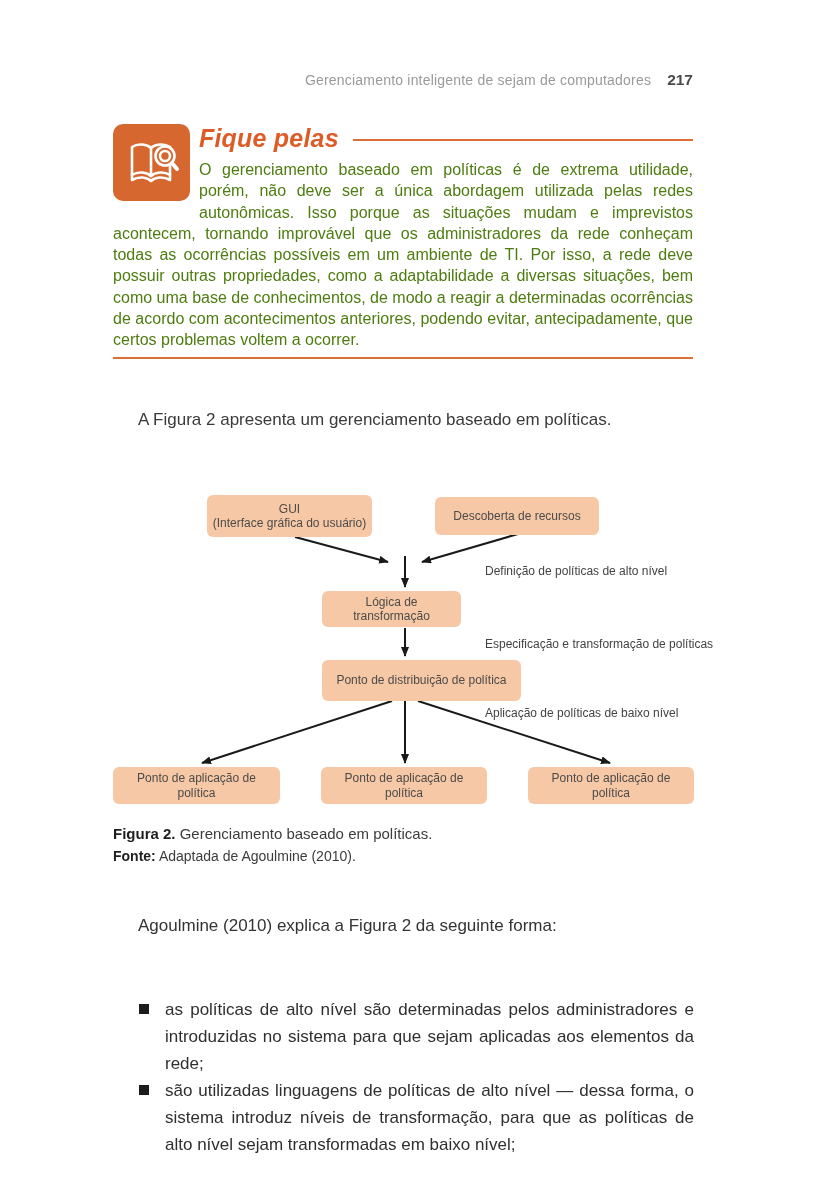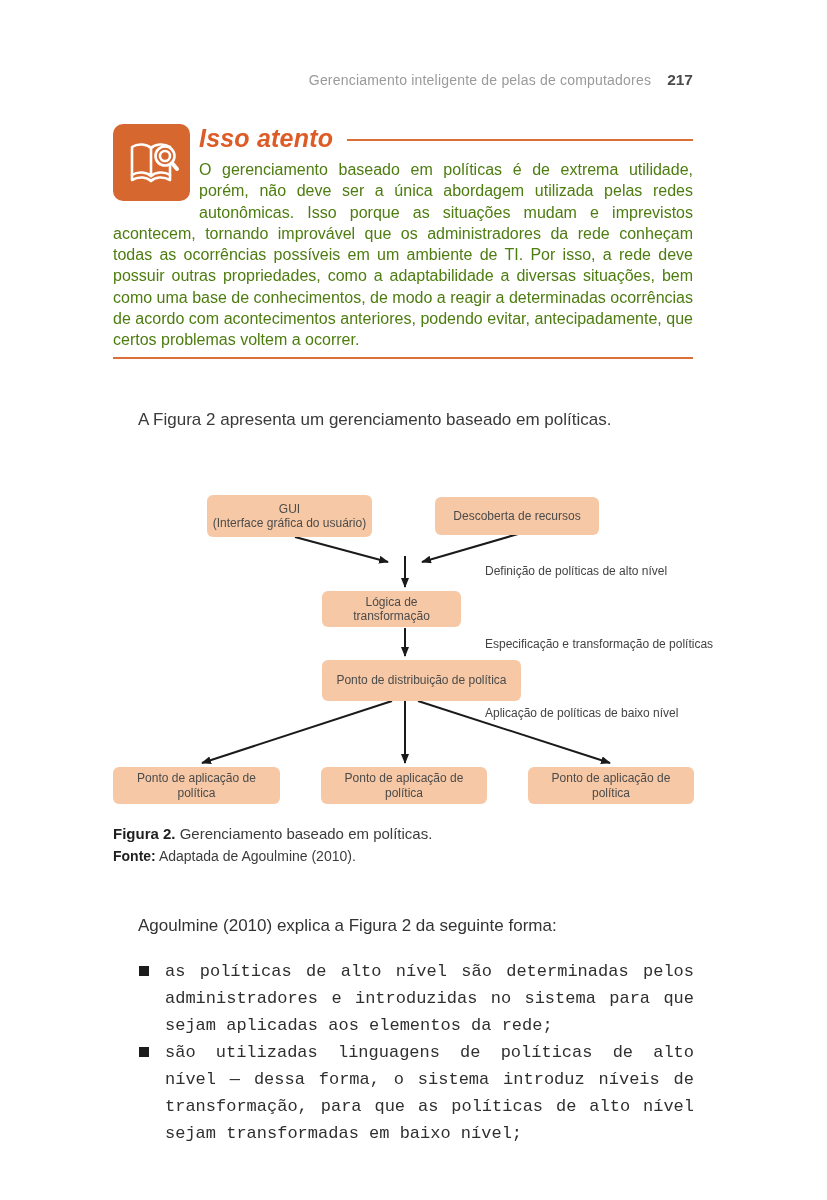--- a/index.html
+++ b/index.html
@@ -40,47 +40,47 @@
   .dlabel { position:absolute; font-size:12px; color:#434343; white-space:nowrap; }
 
   
   .caption { position:absolute; top:822px; left:113px; width:580px; }
   .caption .cap1 { font-size:15px; line-height:23px; color:#3c3c3c; }
   .caption .cap2 { font-size:14px; line-height:22px; color:#3c3c3c; }
   .caption .blb { font-weight:bold; color:#1f1f1f; }
 
   .explain-p { position:absolute; top:916px; left:138px; width:560px; font-size:17px; color:#333; }
 
-  .bullets { position:absolute; top:958px; left:138px; width:556px;font-family:Liberation Mono, monospace; }
+  .bullets { position:absolute; top:996px; left:138px; width:556px; }
   .bullet-item { position:relative; padding-left:27px; font-size:17px; line-height:27px; text-align:justify; color:#2f2f2f; }
   .bullet-marker { position:absolute; left:1px; top:8px; width:10px; height:10px; background:#1c1c1c; }
 </style>
 </head>
 <body>
 
 <div class="page">
 
   <div class="runhead">
-    <span class="title">Gerenciamento inteligente de pelas de computadores</span><span class="pagenum">217</span>
+    <span class="title">Gerenciamento inteligente de sejam de computadores</span><span class="pagenum">217</span>
   </div>
 
   <div class="callout">
     <div class="callout-icon">
       <svg width="58" height="58" viewBox="0 0 58 58" fill="none" stroke="#ffffff" stroke-width="2.6" stroke-linecap="round" stroke-linejoin="round">
         <path d="M9 13 C15 9 24 10 28 14 L28 42 C24 38 15 37 9 41 Z"></path>
         <path d="M47 13 C41 9 32 10 28 14"></path>
         <path d="M47 13 L47 41 C41 37 32 38 28 42"></path>
         <path d="M9 41 L9 46 C16 42 24 43 28 47 C32 43 40 42 47 46 L47 41"></path>
         <circle cx="42" cy="22" r="9.5" fill="#d6672f"></circle>
         <circle cx="42" cy="22" r="5" fill="none"></circle>
         <line x1="49" y1="29" x2="54" y2="35" stroke-width="4"></line>
       </svg>
     </div>
     <div class="callout-head">
-      <span class="callout-title">Isso atento</span>
+      <span class="callout-title">Fique pelas</span>
       <span class="callout-rule"></span>
     </div>
     <div class="callout-body">O gerenciamento baseado em políticas é de extrema utilidade, porém, não deve ser a única abordagem utilizada pelas redes autonômicas. Isso porque as situações mudam e imprevistos acontecem, tornando improvável que os administradores da rede conheçam todas as ocorrências possíveis em um ambiente de TI. Por isso, a rede deve possuir outras propriedades, como a adaptabilidade a diversas situações, bem como uma base de conhecimentos, de modo a reagir a determinadas ocorrências de acordo com acontecimentos anteriores, podendo evitar, antecipadamente, que certos problemas voltem a ocorrer.</div>
   </div>
 
   <div class="bottom-rule"></div>
 
   <p class="intro-p">A Figura 2 apresenta um gerenciamento baseado em políticas.</p>
 
   <div class="diagram">

